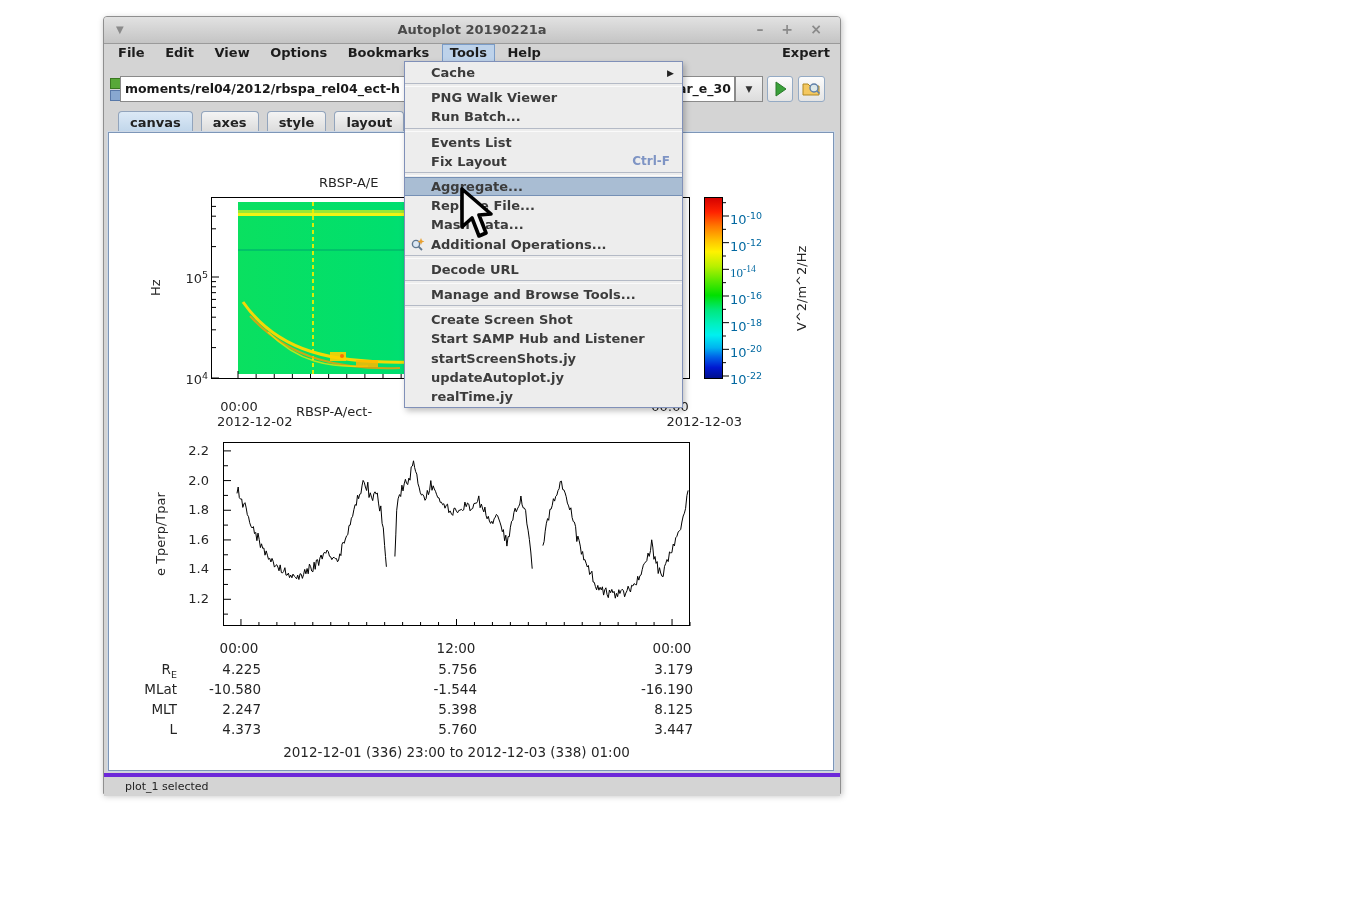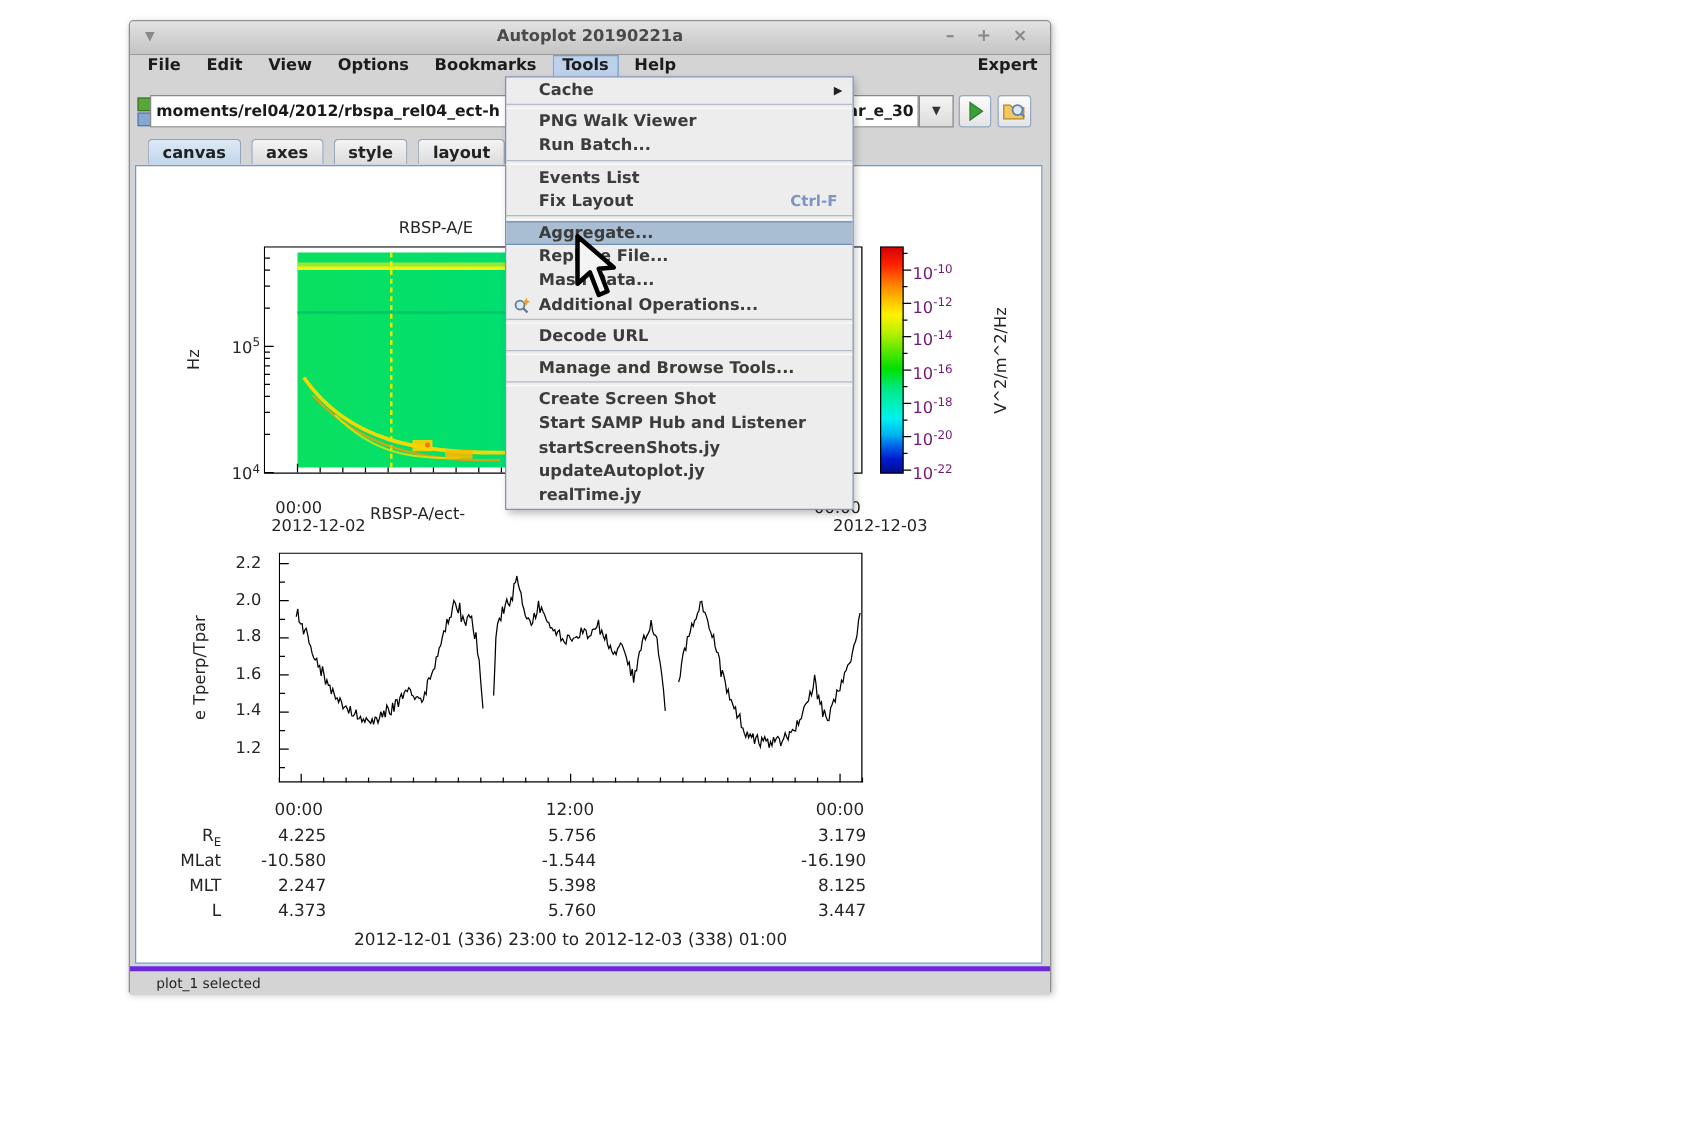--- a/index.html
+++ b/index.html
@@ -54,21 +54,21 @@
              border-top:4px solid #6d28d9;font-size:11px;color:#222;line-height:19px;
              padding-left:21px;}
 
   
   .ptext{position:absolute;font-size:13px;color:#252525;white-space:nowrap;}
   .pt14{font-size:13.5px;}
   .vtext{position:absolute;writing-mode:vertical-rl;transform:rotate(180deg);
          font-size:13px;color:#252525;text-align:center;}
   sup{font-size:9.5px;} sub{font-size:9.5px;}
   .rgt{text-align:right;} .ctr{text-align:center;}
-  .cbl{position:absolute;left:0;height:16px;line-height:16px;font-size:13px;color:#701a75;}
+  .cbl{position:absolute;left:0;height:16px;line-height:16px;font-size:13px;color:#0369a1;}
 
   svg{position:absolute;}
 
   
   .popup{position:absolute;left:300px;top:44px;width:277px;background:#ededed;
          border:1px solid #8090b8;box-shadow:2px 3px 6px rgba(0,0,0,.25);z-index:50;
          font-size:13px;font-weight:bold;color:#3c3c3c;padding:1px 0;}
   .mi{height:19.2px;display:flex;align-items:center;position:relative;}
   .mi-ic{width:26px;text-align:center;flex:0 0 26px;height:16px;}
   .mi-label{flex:0 1 auto;}
@@ -258,21 +258,21 @@
         <line x1="18" y1="59" x2="22" y2="59"></line>
         <line x1="18" y1="85.667" x2="22" y2="85.667"></line>
         <line x1="18" y1="112.334" x2="22" y2="112.334"></line>
         <line x1="18" y1="139.001" x2="22" y2="139.001"></line>
         <line x1="18" y1="165.668" x2="22" y2="165.668"></line>
       </g>
   </svg>
   <div style="position:absolute;left:626px;top:180px;width:60px;height:183px;">
     <span class="cbl" style="top:11px;"><span>10</span><sup>-10</sup></span>
     <span class="cbl" style="top:37.7px;"><span>10</span><sup>-12</sup></span>
-    <span class="cbl" style="top:64.3px;"><span>10</span><sup>-14</sup></span>
+    <span class="cbl" style="top:64.3px;font-family:Liberation Serif, serif;"><span>10</span><sup>-14</sup></span>
     <span class="cbl" style="top:91px;"><span>10</span><sup>-16</sup></span>
     <span class="cbl" style="top:117.7px;"><span>10</span><sup>-18</sup></span>
     <span class="cbl" style="top:144.3px;"><span>10</span><sup>-20</sup></span>
     <span class="cbl" style="top:171px;"><span>10</span><sup>-22</sup></span>
   </div>
   <div class="vtext" style="left:690px;top:211px;height:120px;">V^2/m^2/Hz</div>
 
   <div class="ptext ctr" style="left:95px;top:382px;width:80px;">00:00</div>
   <div class="ptext" style="left:192px;top:387px;">RBSP-A/ect-</div>
   <div class="ptext ctr" style="left:526px;top:382px;width:80px;">00:00</div>

